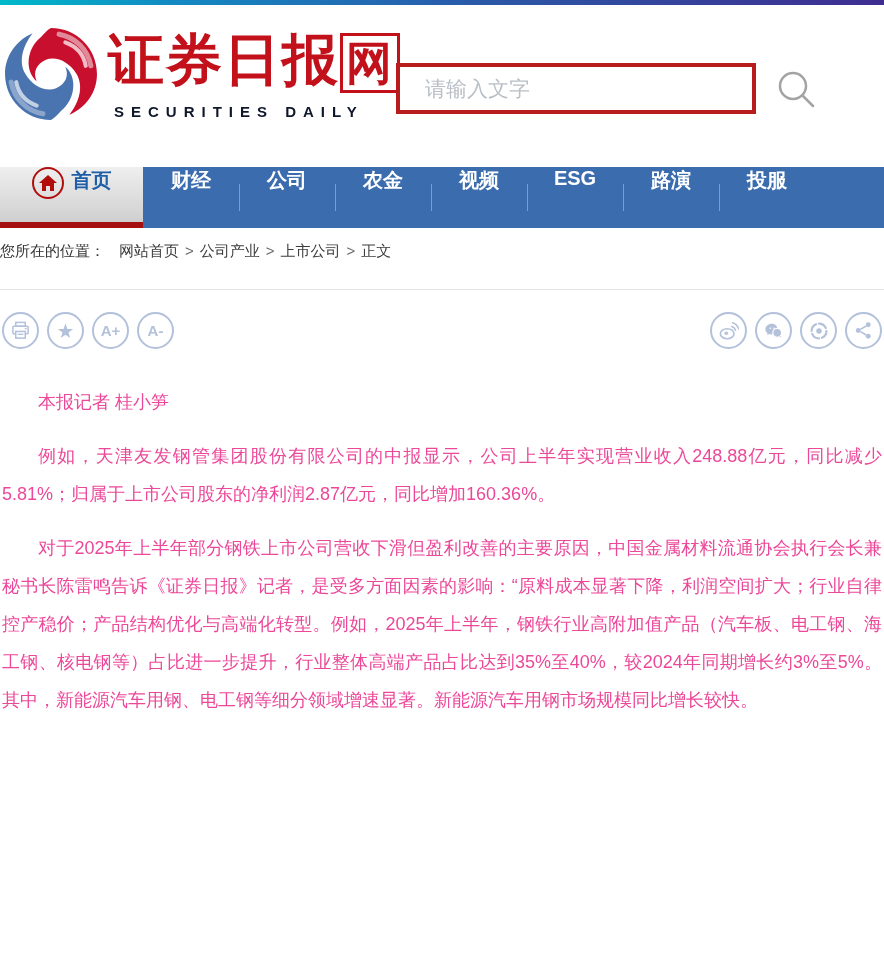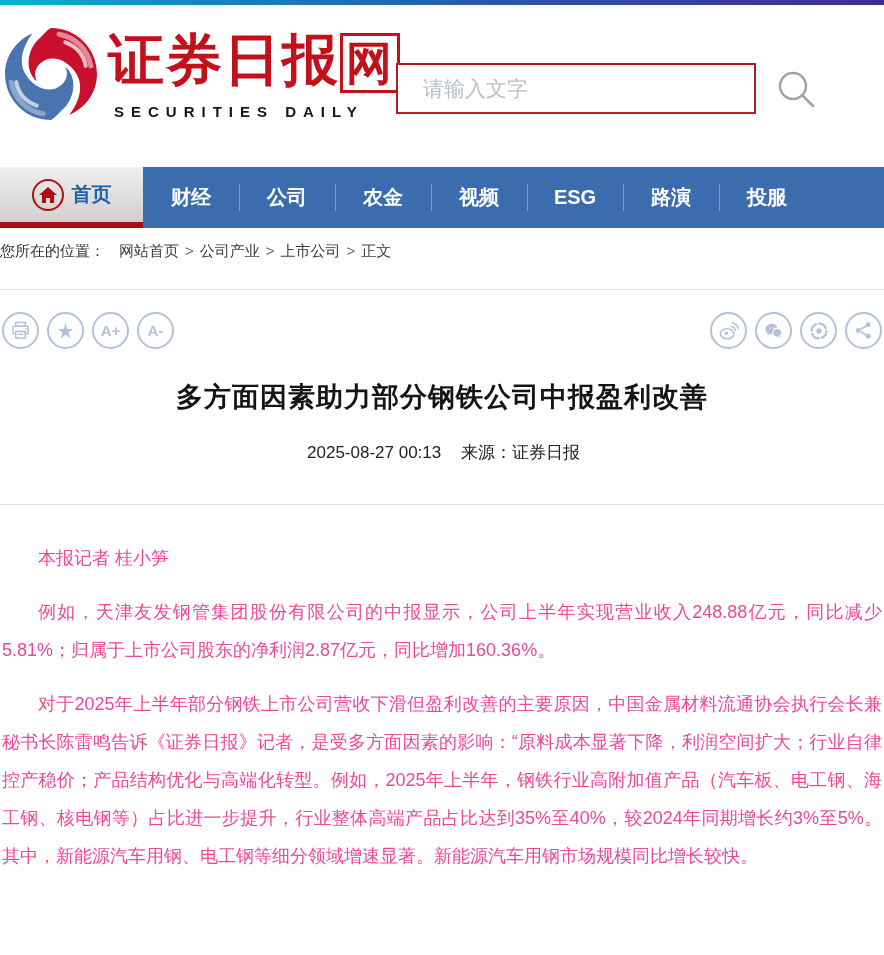--- a/index.html
+++ b/index.html
@@ -14,29 +14,29 @@
   
   .header { position:relative; height:162px; }
   .logo { position:absolute; left:4px; top:22px; display:flex; align-items:center; text-decoration:none; cursor:pointer; }
   .logo-swirl { width:94px; height:94px; }
   .logo-text { margin-left:10px; }
   .logo-cn { color:#c3111c; font-family:"DejaVu Serif","Liberation Serif",serif; font-weight:bold;
     font-size:56px; line-height:60px; letter-spacing:2px; transform:skewX(-6deg) rotate(-2deg); }
   .logo-cn .boxed { border:3px solid #c3111c; padding:0 3px; font-size:46px; }
   .logo-en { color:#0f172a; font-weight:bold; font-size:15px; letter-spacing:7px; margin-top:10px; margin-left:6px; }
 
-  .search-box { position:absolute; left:396px; top:58px; width:360px; height:51px; border:2px solid #b91c1c; background:#b91c1c; }
+  .search-box { position:absolute; left:396px; top:58px; width:360px; height:51px; border:4px solid #b91c1c; background:#b91c1c; }
   .search-box input { width:100%; height:100%; border:none; outline:none; padding:0 10px 0 25px;
     font-size:21px; color:#555; font-family:inherit; }
   .search-box input::placeholder { color:#b9bfc6; }
   .search-btn { position:absolute; left:774px; top:62px; width:44px; height:44px; border:none; background:transparent; cursor:pointer; }
 
   
   .nav { display:flex; height:61px; background:#3a6cae; overflow:hidden; white-space:nowrap; }
-  .nav-tab { position:relative; flex:0 0 96px; display:flex; align-items:center; justify-content:center;
+  .nav-tab { position:relative; flex:0 0 96px; display:flex; justify-content:center;
     color:#fff; font-size:20px; font-weight:bold; cursor:pointer; }
   .nav-tab.sep::before { content:""; position:absolute; left:0; top:17px; height:27px; width:1px; background:#7d9cc9; }
   .nav-tab.active { flex:0 0 143px; background:linear-gradient(180deg,#efefef 0%,#d9d9d9 70%,#cfcfcf 100%);
     color:#1f5fa8; border-bottom:6px solid #a50f0f; }
   .home-badge { width:32px; height:32px; border-radius:50%; border:2px solid #b10d0d; display:flex;
     align-items:center; justify-content:center; margin-right:8px; background:transparent; }
 
   
   .breadcrumb { padding:14px 0 28px 0; font-size:15px; color:#333; border-bottom:1px solid #e3e3e3; }
   .breadcrumb .crumb { color:#3c3c3c; text-decoration:none; cursor:pointer; margin:0 6px; }
@@ -189,28 +189,20 @@
           <circle cx="15" cy="4" r="2.6" fill="#b3c1db"></circle>
           <circle cx="4.5" cy="10" r="2.6" fill="#b3c1db"></circle>
           <circle cx="15" cy="16" r="2.6" fill="#b3c1db"></circle>
           <line x1="6.8" y1="8.8" x2="12.8" y2="5.2" stroke="#b3c1db" stroke-width="1.8"></line>
           <line x1="6.8" y1="11.2" x2="12.8" y2="14.8" stroke="#b3c1db" stroke-width="1.8"></line>
         </svg>
       </button>
     </div>
   </div>
 
-  <div class="title-block">
-    <h1 class="article-title">多方面因素助力部分钢铁公司中报盈利改善</h1>
-    <div class="dateline">
-      <span>2025-08-27 00:13</span>
-      <span style="margin-left:12px; margin-right:0;">来源：</span><span style="margin:0;">证券日报</span>
-    </div>
-    <div class="head-divider"></div>
-  </div>
 
   <article class="article-body">
     <p>本报记者 桂小笋</p>
     <p>例如，天津友发钢管集团股份有限公司的中报显示，公司上半年实现营业收入248.88亿元，同比减少5.81%；归属于上市公司股东的净利润2.87亿元，同比增加160.36%。</p>
     <p>对于2025年上半年部分钢铁上市公司营收下滑但盈利改善的主要原因，中国金属材料流通协会执行会长兼秘书长陈雷鸣告诉《证券日报》记者，是受多方面因素的影响：“原料成本显著下降，利润空间扩大；行业自律控产稳价；产品结构优化与高端化转型。例如，2025年上半年，钢铁行业高附加值产品（汽车板、电工钢、海工钢、核电钢等）占比进一步提升，行业整体高端产品占比达到35%至40%，较2024年同期增长约3%至5%。其中，新能源汽车用钢、电工钢等细分领域增速显著。新能源汽车用钢市场规模同比增长较快。</p>
   </article>
 
 </div>
 
 </body></html>

